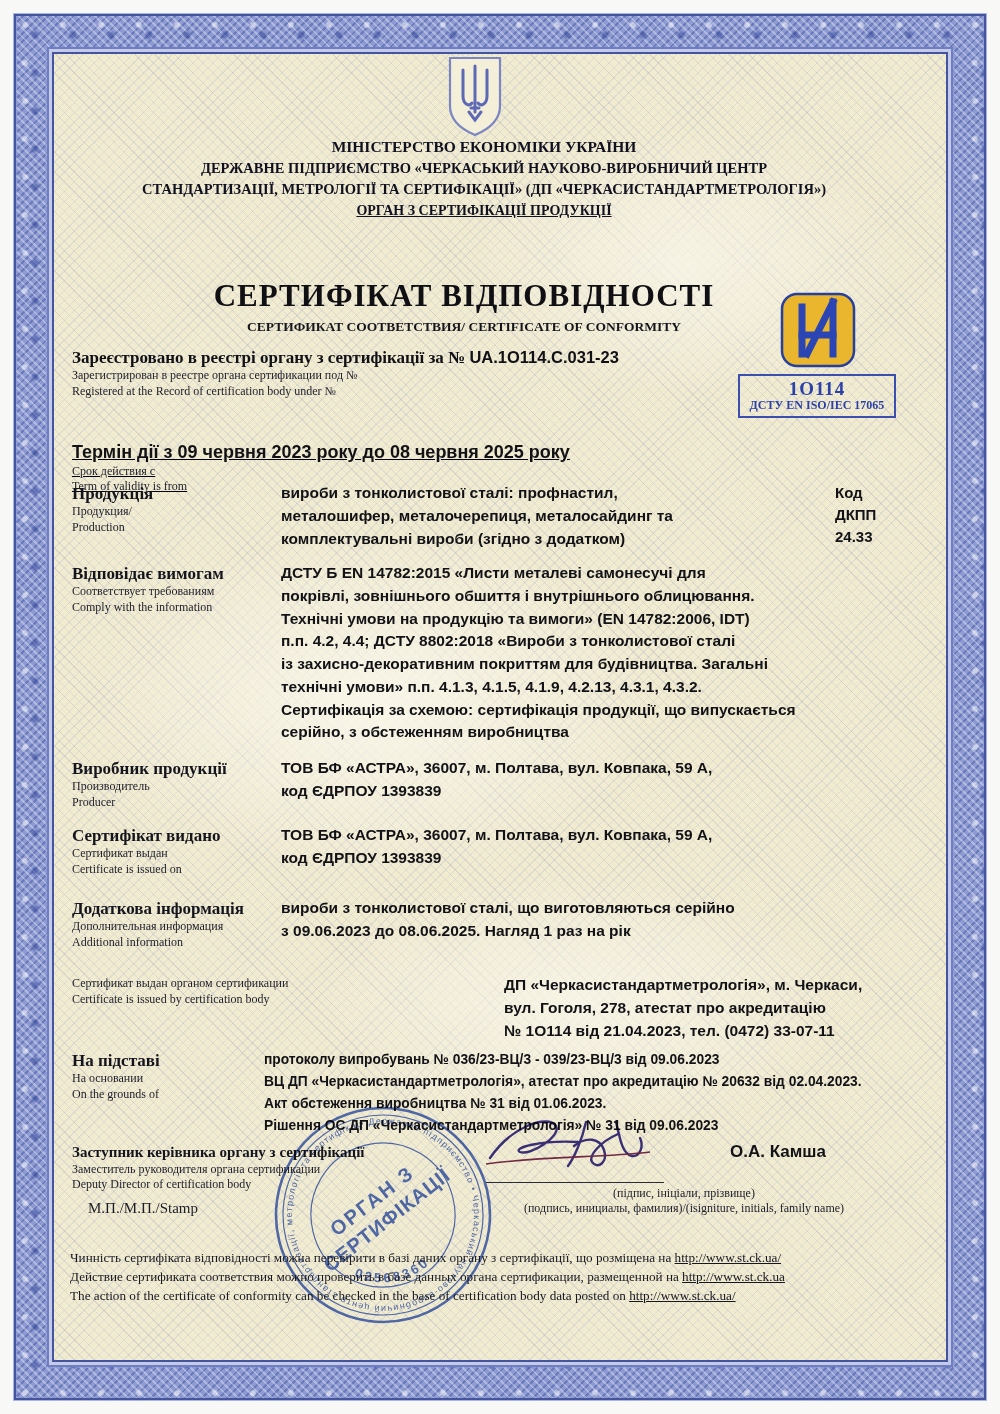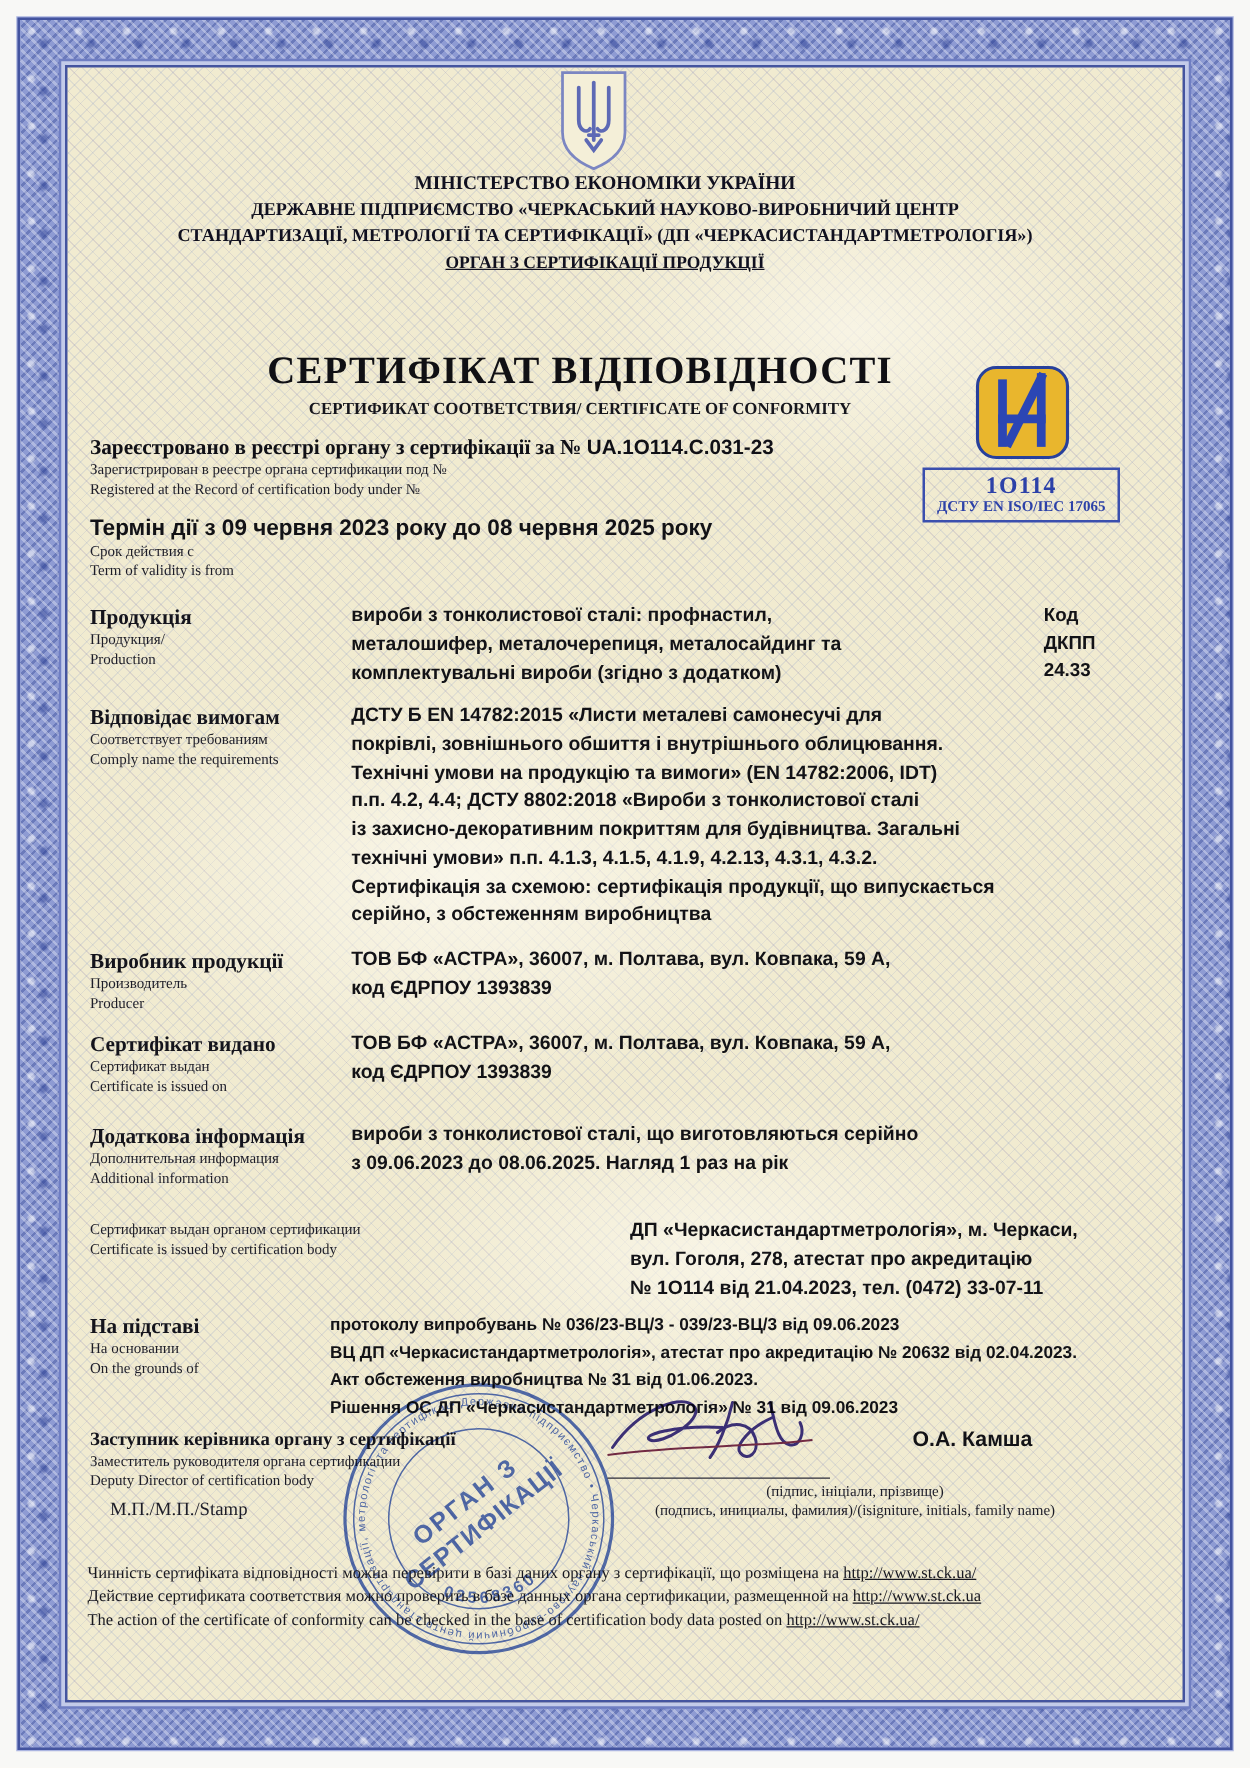--- a/index.html
+++ b/index.html
@@ -57,21 +57,21 @@
   .logo-box{
     left:684px;top:320px;width:154px;height:40px;border:2px solid #3a4fae;
     text-align:center;color:#2c41a8;display:flex;flex-direction:column;justify-content:center;
   }
   .logo-box .n{font:bold 19px/1.0 "Liberation Serif", serif;letter-spacing:1px;}
   .logo-box .s{font:bold 12px/1.2 "Liberation Serif", serif;}
 
   .reg{left:18px;top:294px;width:700px;}
   .reg .big{font:bold 17px/1.2 "Liberation Serif", serif;color:#101016;}
   .reg .big .num{font:bold 16.5px "Liberation Sans", sans-serif;}
-  .validity{left:18px;top:358px;}
+  .validity{left:18px;top:388px;text-decoration:underline;}
   .validity .big{font:bold 18px/1.2 "Liberation Sans", sans-serif;color:#121216;}
 
   .code-col{left:781px;top:428px;width:100px;font:bold 15px/1.45 "Liberation Sans", sans-serif;color:#121216;}
 
   .grounds-line{font:bold 13.8px/22px "Liberation Sans", sans-serif;color:#121216;white-space:nowrap;}
 
   .sig-rule{left:432px;top:1128px;width:178px;border-top:1.6px solid #2c2c38;}
   .sig-caption{left:350px;top:1132px;width:560px;text-align:center;}
   .sig-caption .c1{font:12px/1.25 "Liberation Serif", serif;color:#1d1d28;}
   .name{left:676px;top:1088px;font:bold 17px "Liberation Sans", sans-serif;color:#121216;}
@@ -156,21 +156,21 @@
       </div>
       <div class="abs code-col">
         <div>Код</div>
         <div>ДКПП</div>
         <div>24.33</div>
       </div>
 
       <div class="abs" style="left:18px;top:510px;width:205px">
         <div class="lbl">Відповідає вимогам</div>
         <div class="sub">Соответствует требованиям</div>
-        <div class="sub">Comply name the requirements</div>
+        <div class="sub">Comply with the information</div>
       </div>
       <div class="abs val" style="left:227px;top:508px;width:580px">ДСТУ Б EN 14782:2015 «Листи металеві самонесучі для
 покрівлі, зовнішнього обшиття і внутрішнього облицювання.
 Технічні умови на продукцію та вимоги» (EN 14782:2006, IDT)
 п.п. 4.2, 4.4; ДСТУ 8802:2018 «Вироби з тонколистової сталі
 із захисно-декоративним покриттям для будівництва. Загальні
 технічні умови» п.п. 4.1.3, 4.1.5, 4.1.9, 4.2.13, 4.3.1, 4.3.2.
 Сертифікація за схемою: сертифікація продукції, що випускається
 серійно, з обстеженням виробництва</div>
 

